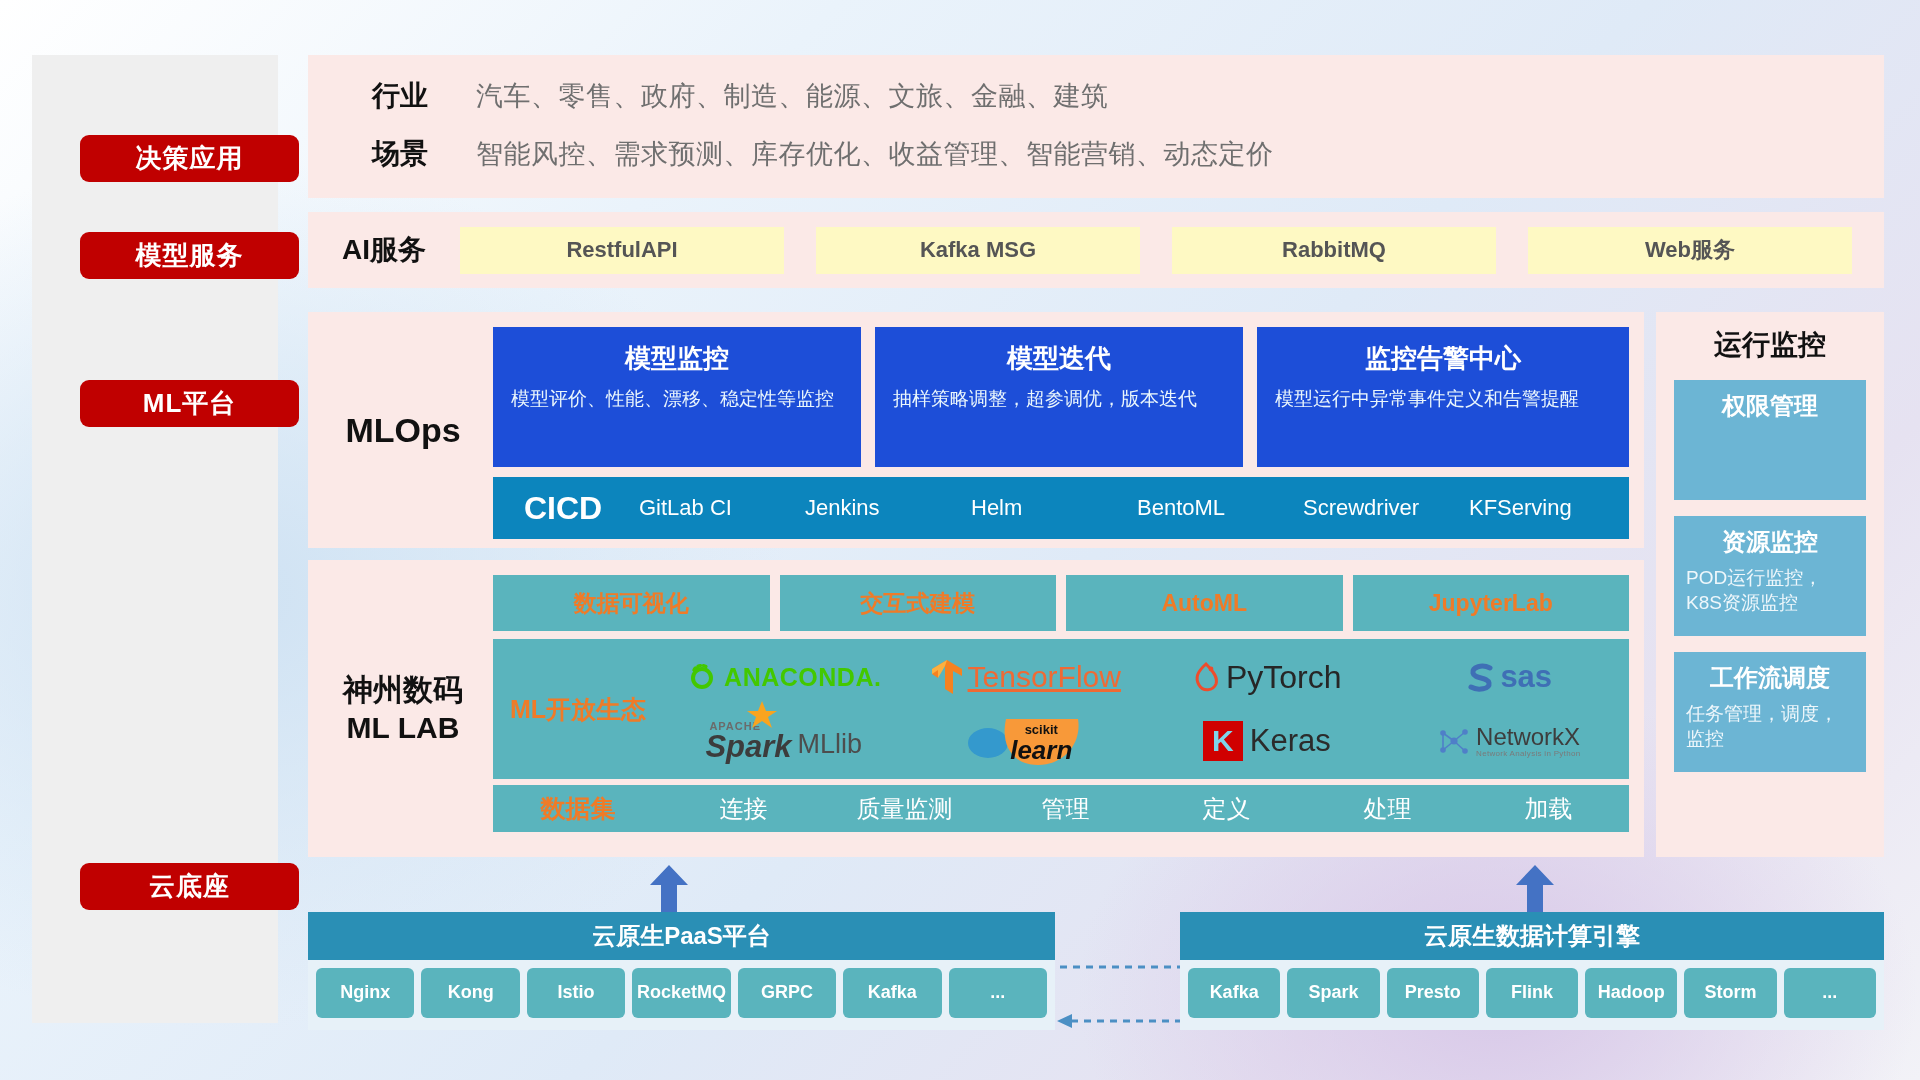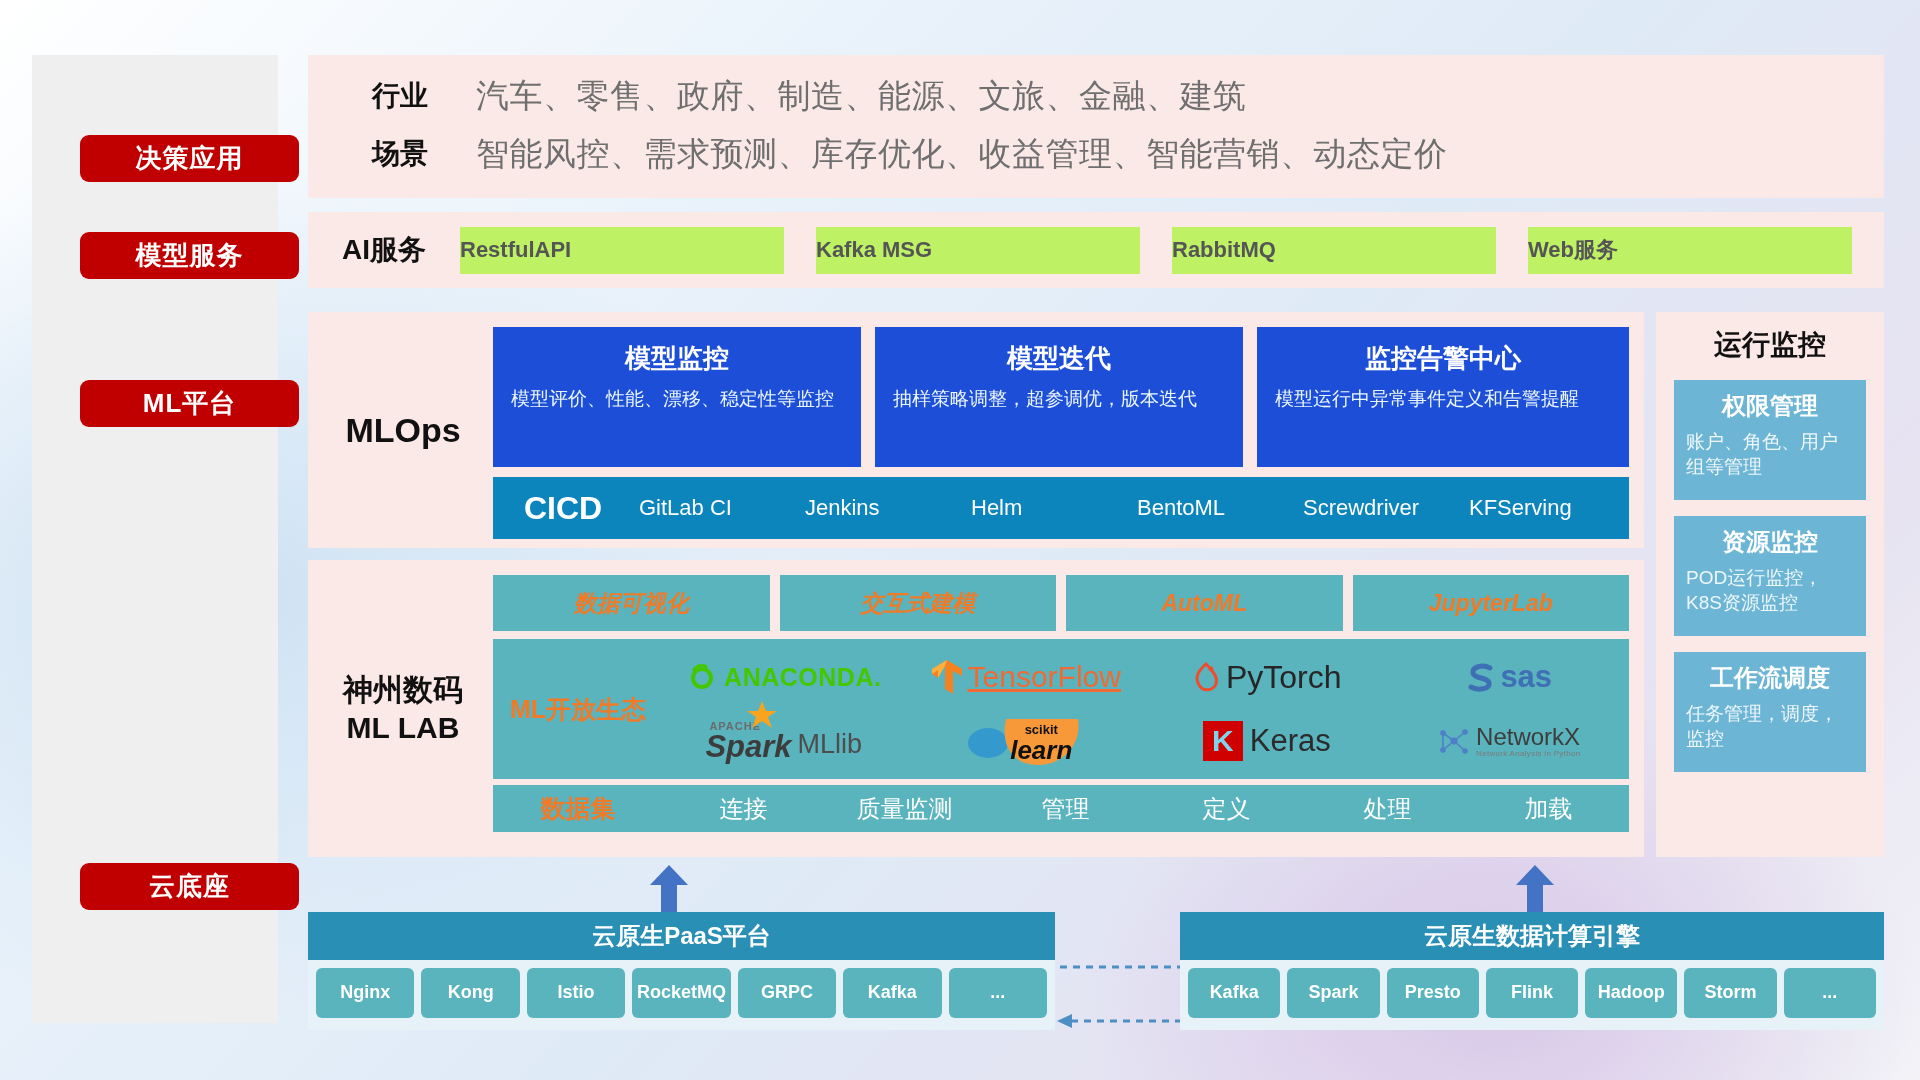--- a/index.html
+++ b/index.html
@@ -27,30 +27,30 @@
 
   
   .band{position:absolute;background:#fbe9e7;}
 
   
   .row-line{display:flex;align-items:center;margin-left:16px;}
   .row-key{
     width:152px;flex:0 0 152px;text-align:center;
     font-size:28px;font-weight:bold;color:#111;
   }
-  .row-val{font-size:33px;color:#6f6f6f;letter-spacing:.5px;}
+  .row-val{font-size:27px;color:#6f6f6f;letter-spacing:.5px;}
 
   
   .svc-label{
     width:152px;flex:0 0 152px;text-align:center;
     font-size:28px;font-weight:bold;color:#111;
   }
   .svc-chip{
-    height:47px;flex:1;margin-right:32px;background:#bef264;
-    display:flex;align-items:center;justify-content:flex-start;
+    height:47px;flex:1;margin-right:32px;background:#fef9c3;
+    display:flex;align-items:center;justify-content:center;
     color:#555;font-size:22px;font-weight:bold;
   }
   .svc-chip:last-child{margin-right:0;}
 
   
   .ops-label{
     position:absolute;left:0;top:0;width:190px;height:100%;
     display:flex;align-items:center;justify-content:center;
     font-size:34px;font-weight:bold;color:#111;
   }
@@ -72,21 +72,21 @@
     flex:1;font-size:22px;text-align:left;padding-left:6px;
     line-height:1.1;
   }
 
   
   .lab-label{
     position:absolute;left:0;top:0;width:190px;height:100%;
     display:flex;flex-direction:column;align-items:center;justify-content:center;
     font-size:30px;font-weight:bold;color:#111;line-height:1.25;
   }
-  .lab-top{display:flex;font-style:italic;}
+  .lab-top{display:flex;}
   .lab-tab{
     flex:1;height:56px;background:#5ab4bd;margin-right:10px;
     display:flex;align-items:center;justify-content:center;
     color:#ef7b28;font-size:23px;font-weight:bold;
   }
   .lab-tab:last-child{margin-right:0;}
   .lab-eco{
     background:#5ab4bd;display:flex;align-items:center;
     box-sizing:border-box;padding:6px 0;
   }
@@ -336,21 +336,20 @@
       <div class="data-item">处理</div>
       <div class="data-item">加载</div>
     </div>
   </div>
 
   <div class="mon-band" style="left:1656px;top:312px;width:228px;height:545px;">
     <div class="mon-title">运行监控</div>
 
     <div class="mon-card" style="height:120px;">
       <h4>权限管理</h4>
-      <p>账户、角色、用户组等管理</p>
     </div>
     <div class="mon-card" style="height:120px;">
       <h4>资源监控</h4>
       <p>POD运行监控，K8S资源监控</p>
     </div>
     <div class="mon-card" style="height:120px;">
       <h4>工作流调度</h4>
       <p>任务管理，调度，监控</p>
     </div>
   </div>

